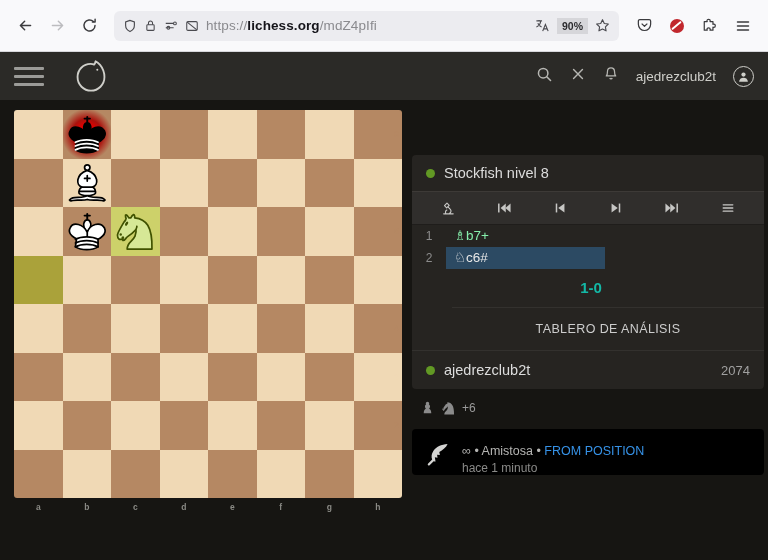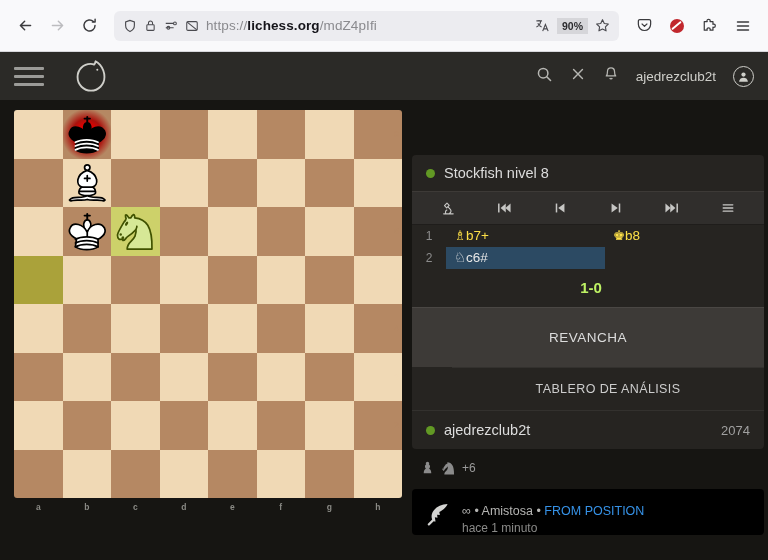--- a/index.html
+++ b/index.html
@@ -136,26 +136,26 @@
     padding: 5px 16px;
     color: #c6c6c4;
     border-top: 1px solid #3d3a37;
     border-bottom: 1px solid #1f1d1b;
   }
   .nav-row > div { width: 40px; display:flex; align-items:center; justify-content:center; height:22px; }
 
   .moves { background: #262421; }
   .mrow { display: flex; align-items: stretch; font-size: 13.5px; min-height: 22px; }
   .mindex { width: 34px; flex: 0 0 34px; text-align: center; color: #8c8c8c; font-size: 12px; line-height: 22px; }
-  .mmove { flex: 1 1 0; padding: 2px 8px; color: #fde047; line-height: 18px; }
+  .mmove { flex: 1 1 0; padding: 2px 8px; color: #86efac; line-height: 18px; }
   .mmove.current { background: #3692e7; background: #2c4a63; color: #e8e8e8; }
   .mmove.empty { color: transparent; }
 
   .result { text-align: center; padding: 10px 0 2px; }
-  .result-score { font-size: 15px; font-weight: 700; color: #bef264; padding-left: 6px; }
+  .result-score { font-size: 15px; font-weight: 700; color: #14b8a6; padding-left: 6px; }
   .result-sub { font-size: 12.5px; color: #9a9a9a; height: 9px; overflow: hidden; line-height: 18px; }
 
   .rematch-btn {
     background: #3d3a37; color: #dcdcdc;
     text-align: center; padding: 22px 0; font-size: 13.5px; letter-spacing: 0.5px;
     border-top: 1px solid #4a4744;
   }
   .analysis-btn {
     background: #262421; color: #cdcdcd;
     text-align: center; padding: 14px 0; font-size: 12.5px; letter-spacing: 0.4px;
@@ -499,35 +499,33 @@
           <svg width="16" height="16" viewBox="0 0 18 18" stroke="currentColor" stroke-width="1.5" stroke-linecap="round">
               <path d="M3.6 5.4h10.8M3.6 9h10.8M3.6 12.6h10.8"></path>
             </svg>
         </div>
       </div>
 
       <div class="moves" id="moves">
           <div class="mrow">
             <div class="mindex">1</div>
             <div class="mmove">♗b7+</div>
-            <div class="mmove">♚b8</div>
           </div>
           <div class="mrow">
             <div class="mindex">2</div>
             <div class="mmove current">♘c6#</div>
             <div class="mmove empty"></div>
           </div>
         </div>
 
       <div class="result">
         <div class="result-score">1-0</div>
         <div class="result-sub"></div>
       </div>
 
-      <div class="rematch-btn">REVANCHA</div>
       <div class="analysis-btn">TABLERO DE ANÁLISIS</div>
 
       <div class="player-row">
         <span class="dot"></span>
         <span>ajedrezclub2t</span>
         <span class="rating">2074</span>
       </div>
     </div>
 
     <div class="captured">

